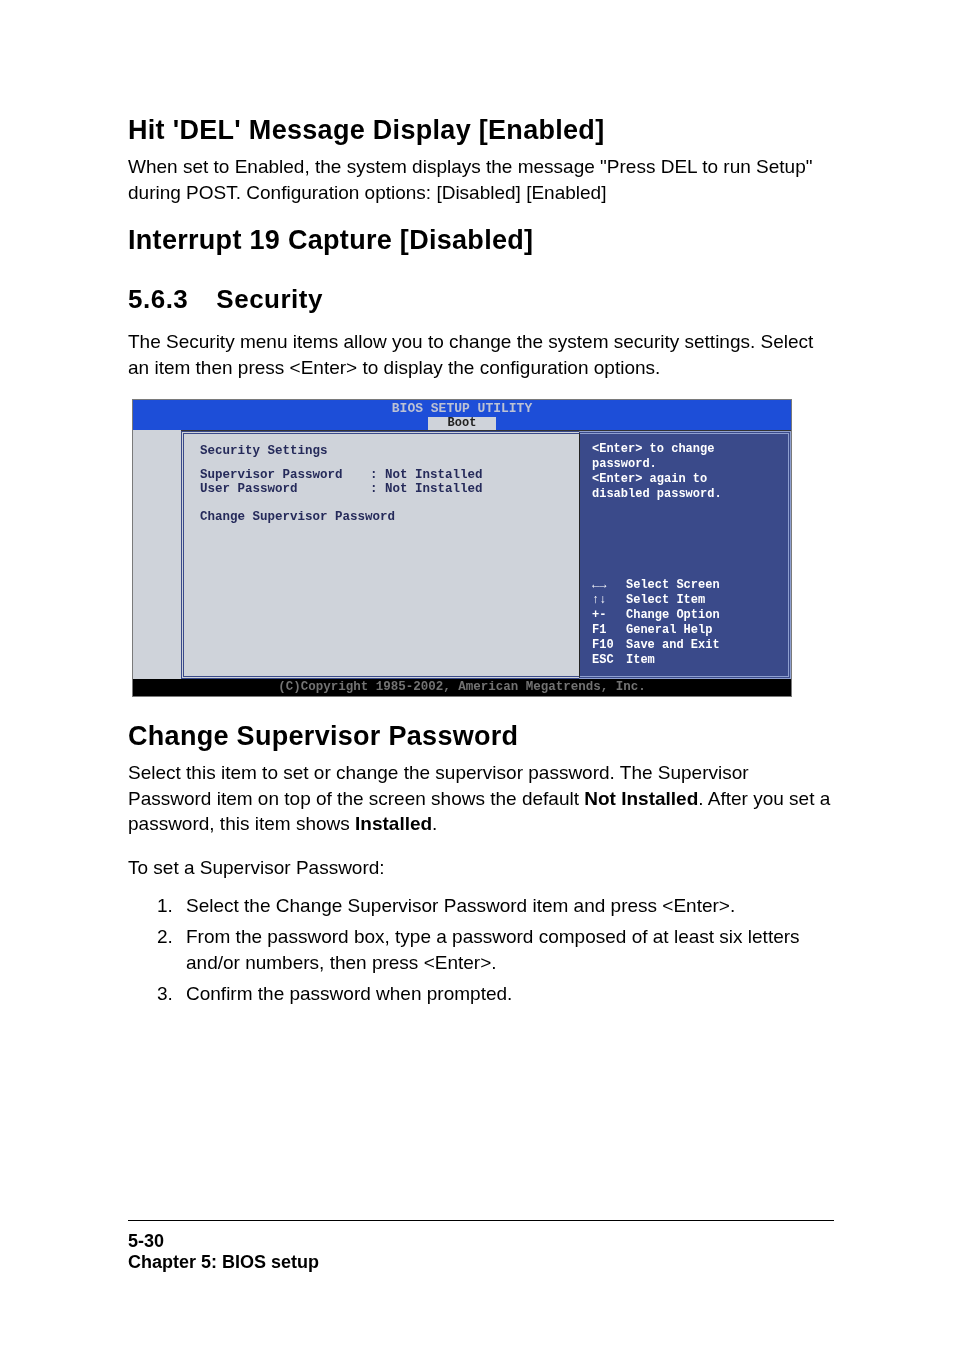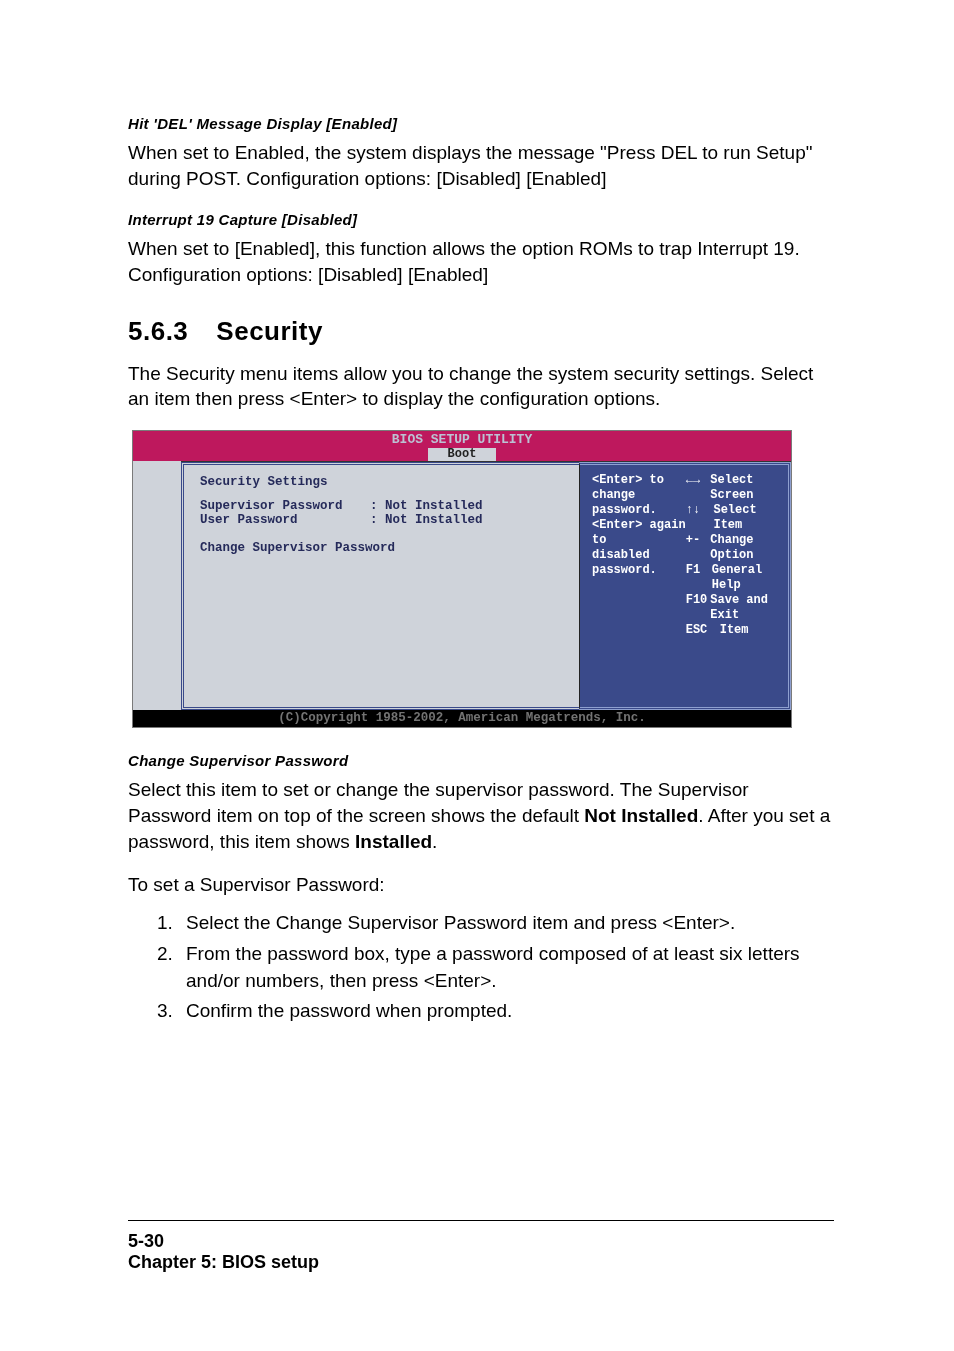--- a/index.html
+++ b/index.html
@@ -8,25 +8,24 @@
       height: 1351px;
       background: #fff;
       font-family: Arial, Helvetica, sans-serif;
       color: #000;
       position: relative;
     }
     .page {
       padding: 115px 120px 0 128px;
     }
     .section-heading {
-      font-size: 15px;
+      font-size: 27px;
       font-weight: bold;
       margin-bottom: 8px;
       letter-spacing: 0.3px;
-      font-style: italic;
     }
     .body-text {
       font-size: 19px;
       line-height: 1.35;
       margin-bottom: 20px;
     }
     .body-text-compact {
       font-size: 19px;
       line-height: 1.35;
       margin-bottom: 14px;
@@ -45,21 +44,21 @@
     .bold-inline { font-weight: bold; }
     .bios-box {
       width: 660px;
       margin: 18px 0 24px 4px;
       border: 1px solid #7a7a7a;
       font-family: "Courier New", monospace;
       font-size: 12.5px;
       background: #cfd3da;
     }
     .bios-titlebar {
-      background: #be185d;
+      background: #1d4ed8;
       color: #bcc2d4;
       text-align: center;
       padding: 2px 0 0 0;
       font-weight: bold;
       font-size: 13px;
       line-height: 1.1;
     }
     .bios-tab {
       display: inline-block;
       background: #cfd3da;
@@ -87,21 +86,21 @@
     .bios-right {
       width: 212px;
       background: #3a4a8a;
       color: #fff;
       border: 3px double #8fa0d0;
       border-left: 1px solid #222;
       padding: 8px 10px 8px 12px;
       font-weight: bold;
       font-size: 12px;
       display: flex;
-      flex-direction: row;
+      flex-direction: column;
       justify-content: space-between;
     }
     .bios-right-top { line-height: 1.25; }
     .bios-right-bottom { line-height: 1.25; }
     .bios-key-row { display: flex; }
     .bios-key { width: 34px; display: inline-block; }
     .bios-row { display: flex; }
     .bios-label { width: 170px; }
     .bios-footer {
       background: #000;
@@ -141,21 +140,20 @@
   </style>
 </head>
 <body>
 
 <div class="page">
 
   <div class="section-heading">Hit 'DEL' Message Display [Enabled]</div>
   <div class="body-text">When set to Enabled, the system displays the message "Press DEL to run Setup" during POST. Configuration options: [Disabled] [Enabled]</div>
 
   <div class="section-heading">Interrupt 19 Capture [Disabled]</div>
-  <div class="body-text">When set to [Enabled], this function allows the option ROMs to trap Interrupt 19. Configuration options: [Disabled] [Enabled]</div>
 
   <div class="numbered-heading">
     <span class="num">5.6.3</span><span>Security</span>
   </div>
   <div class="body-text-compact">The Security menu items allow you to change the system security settings. Select an item then press &lt;Enter&gt; to display the configuration options.</div>
 
   <div class="bios-box">
     <div class="bios-titlebar">
       <div>BIOS SETUP UTILITY</div>
       <span class="bios-tab">Boot</span>

